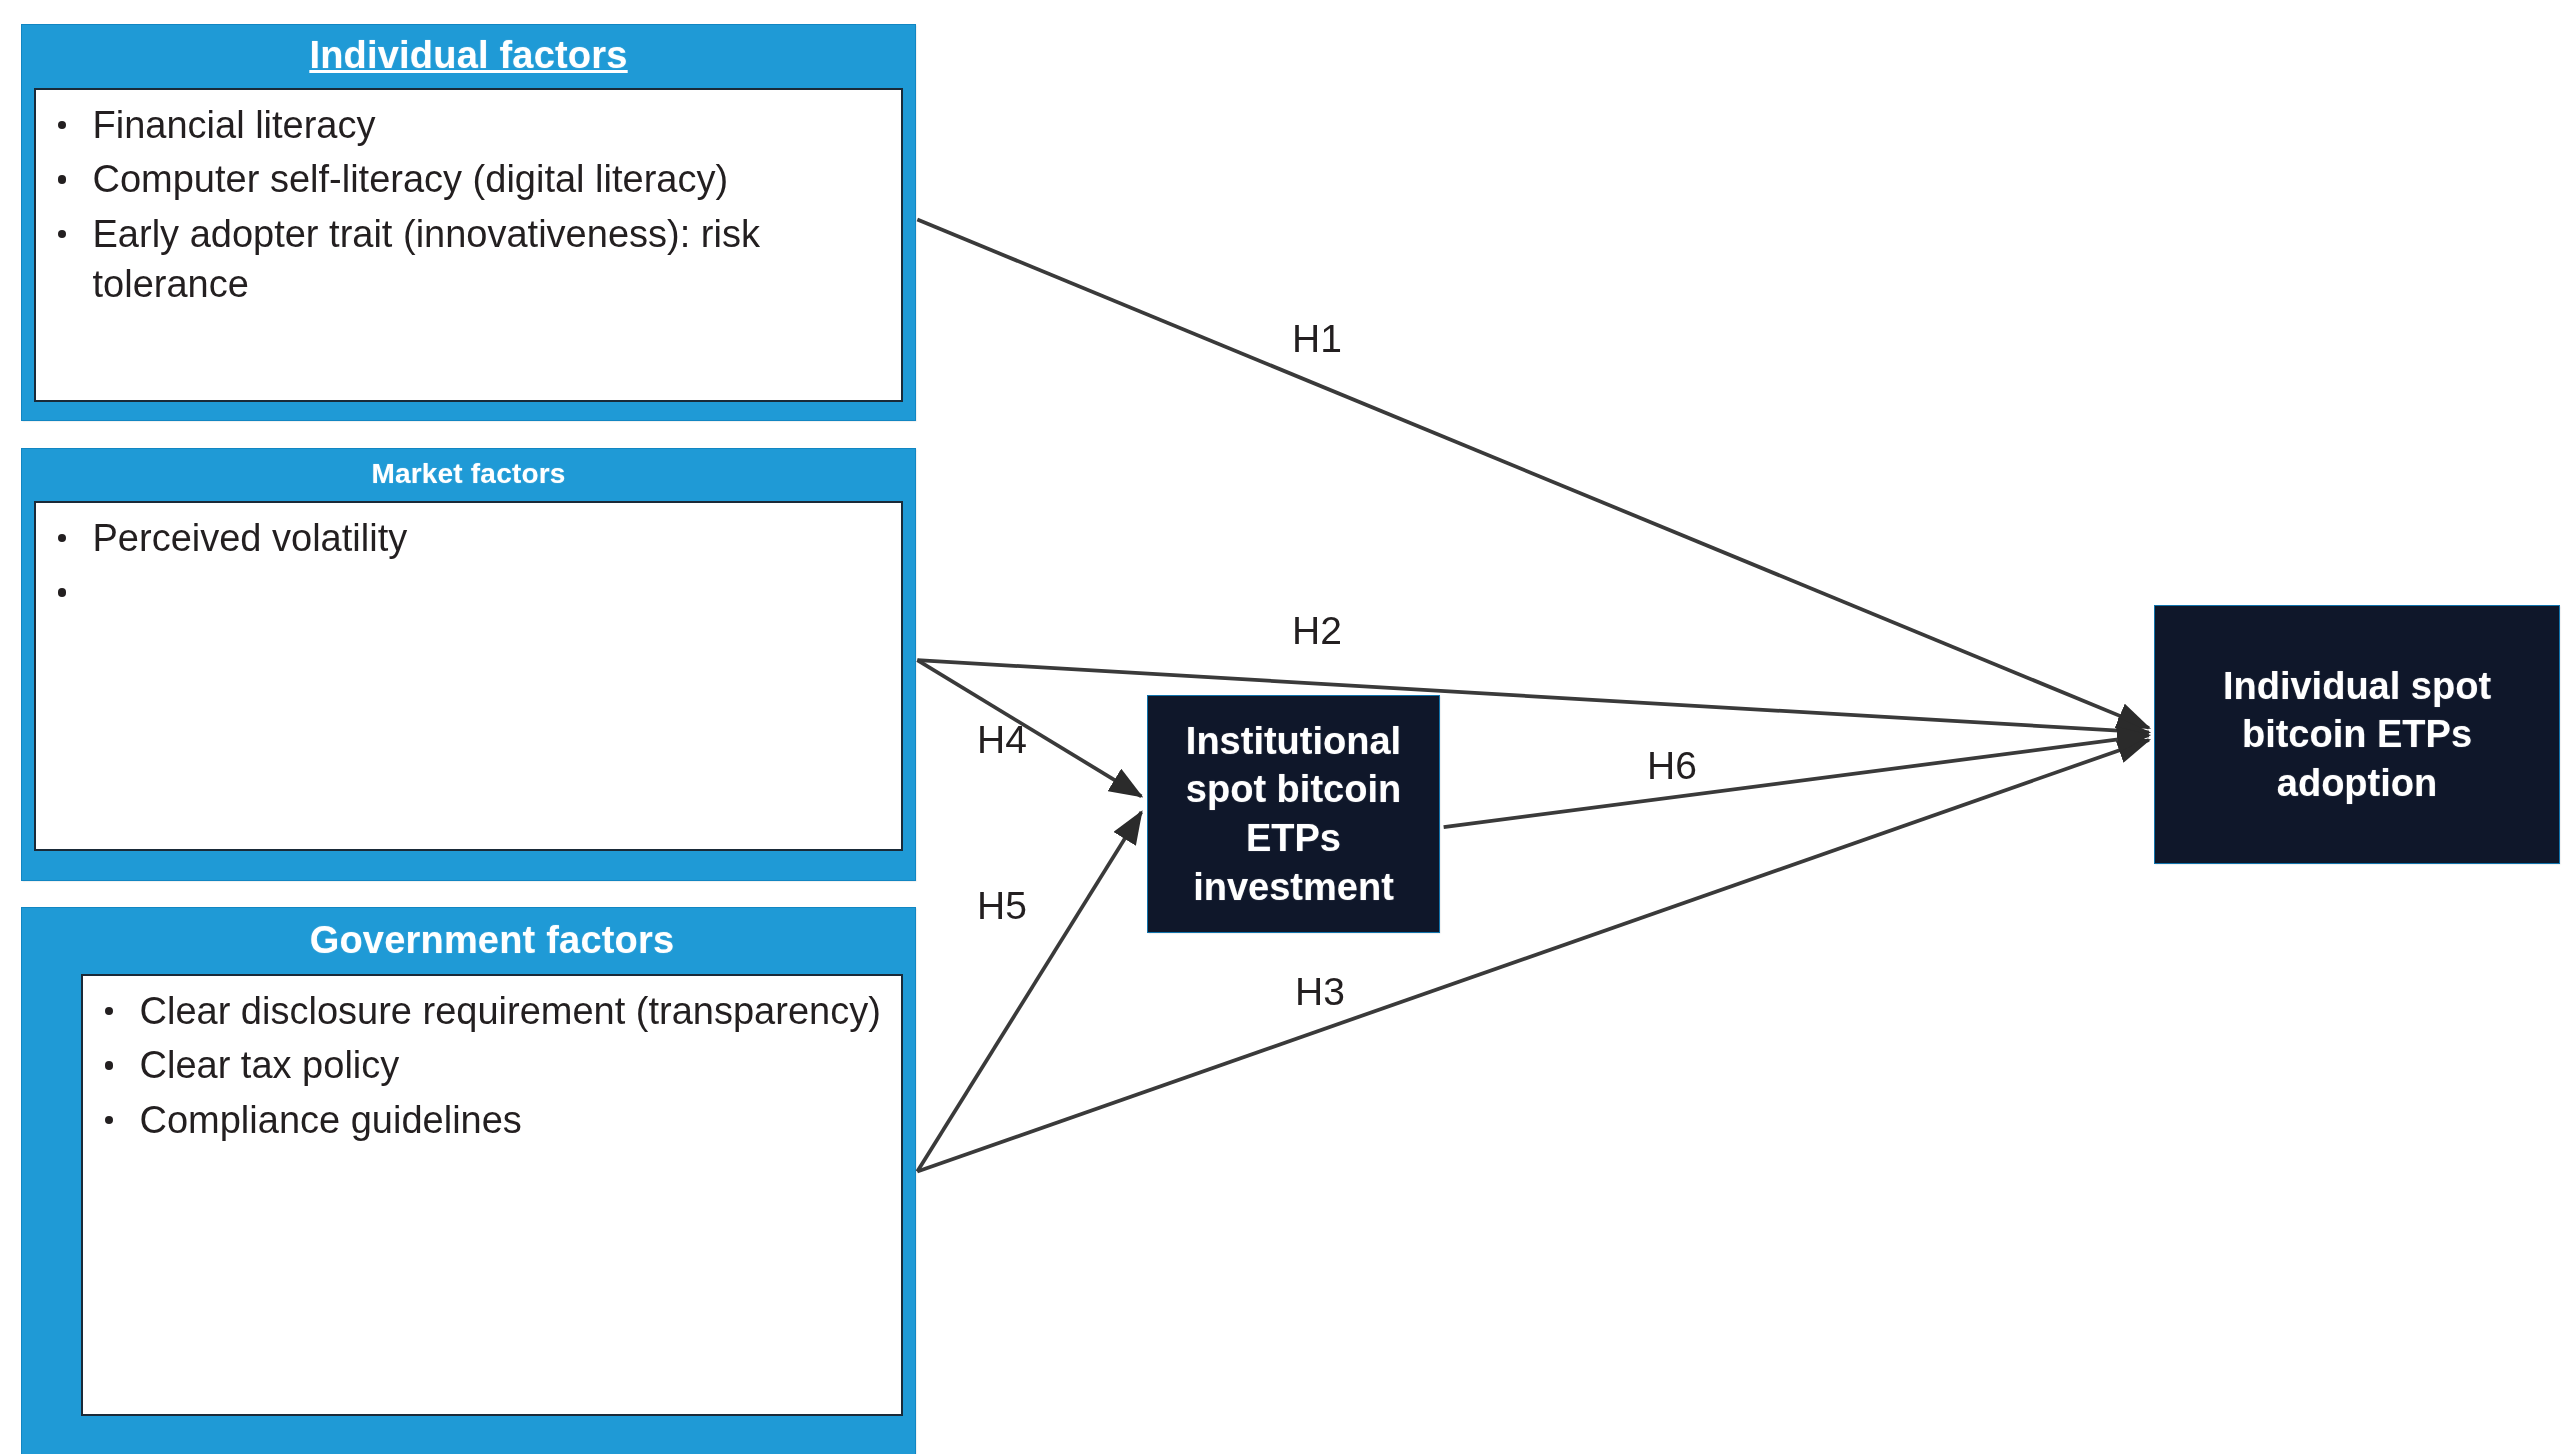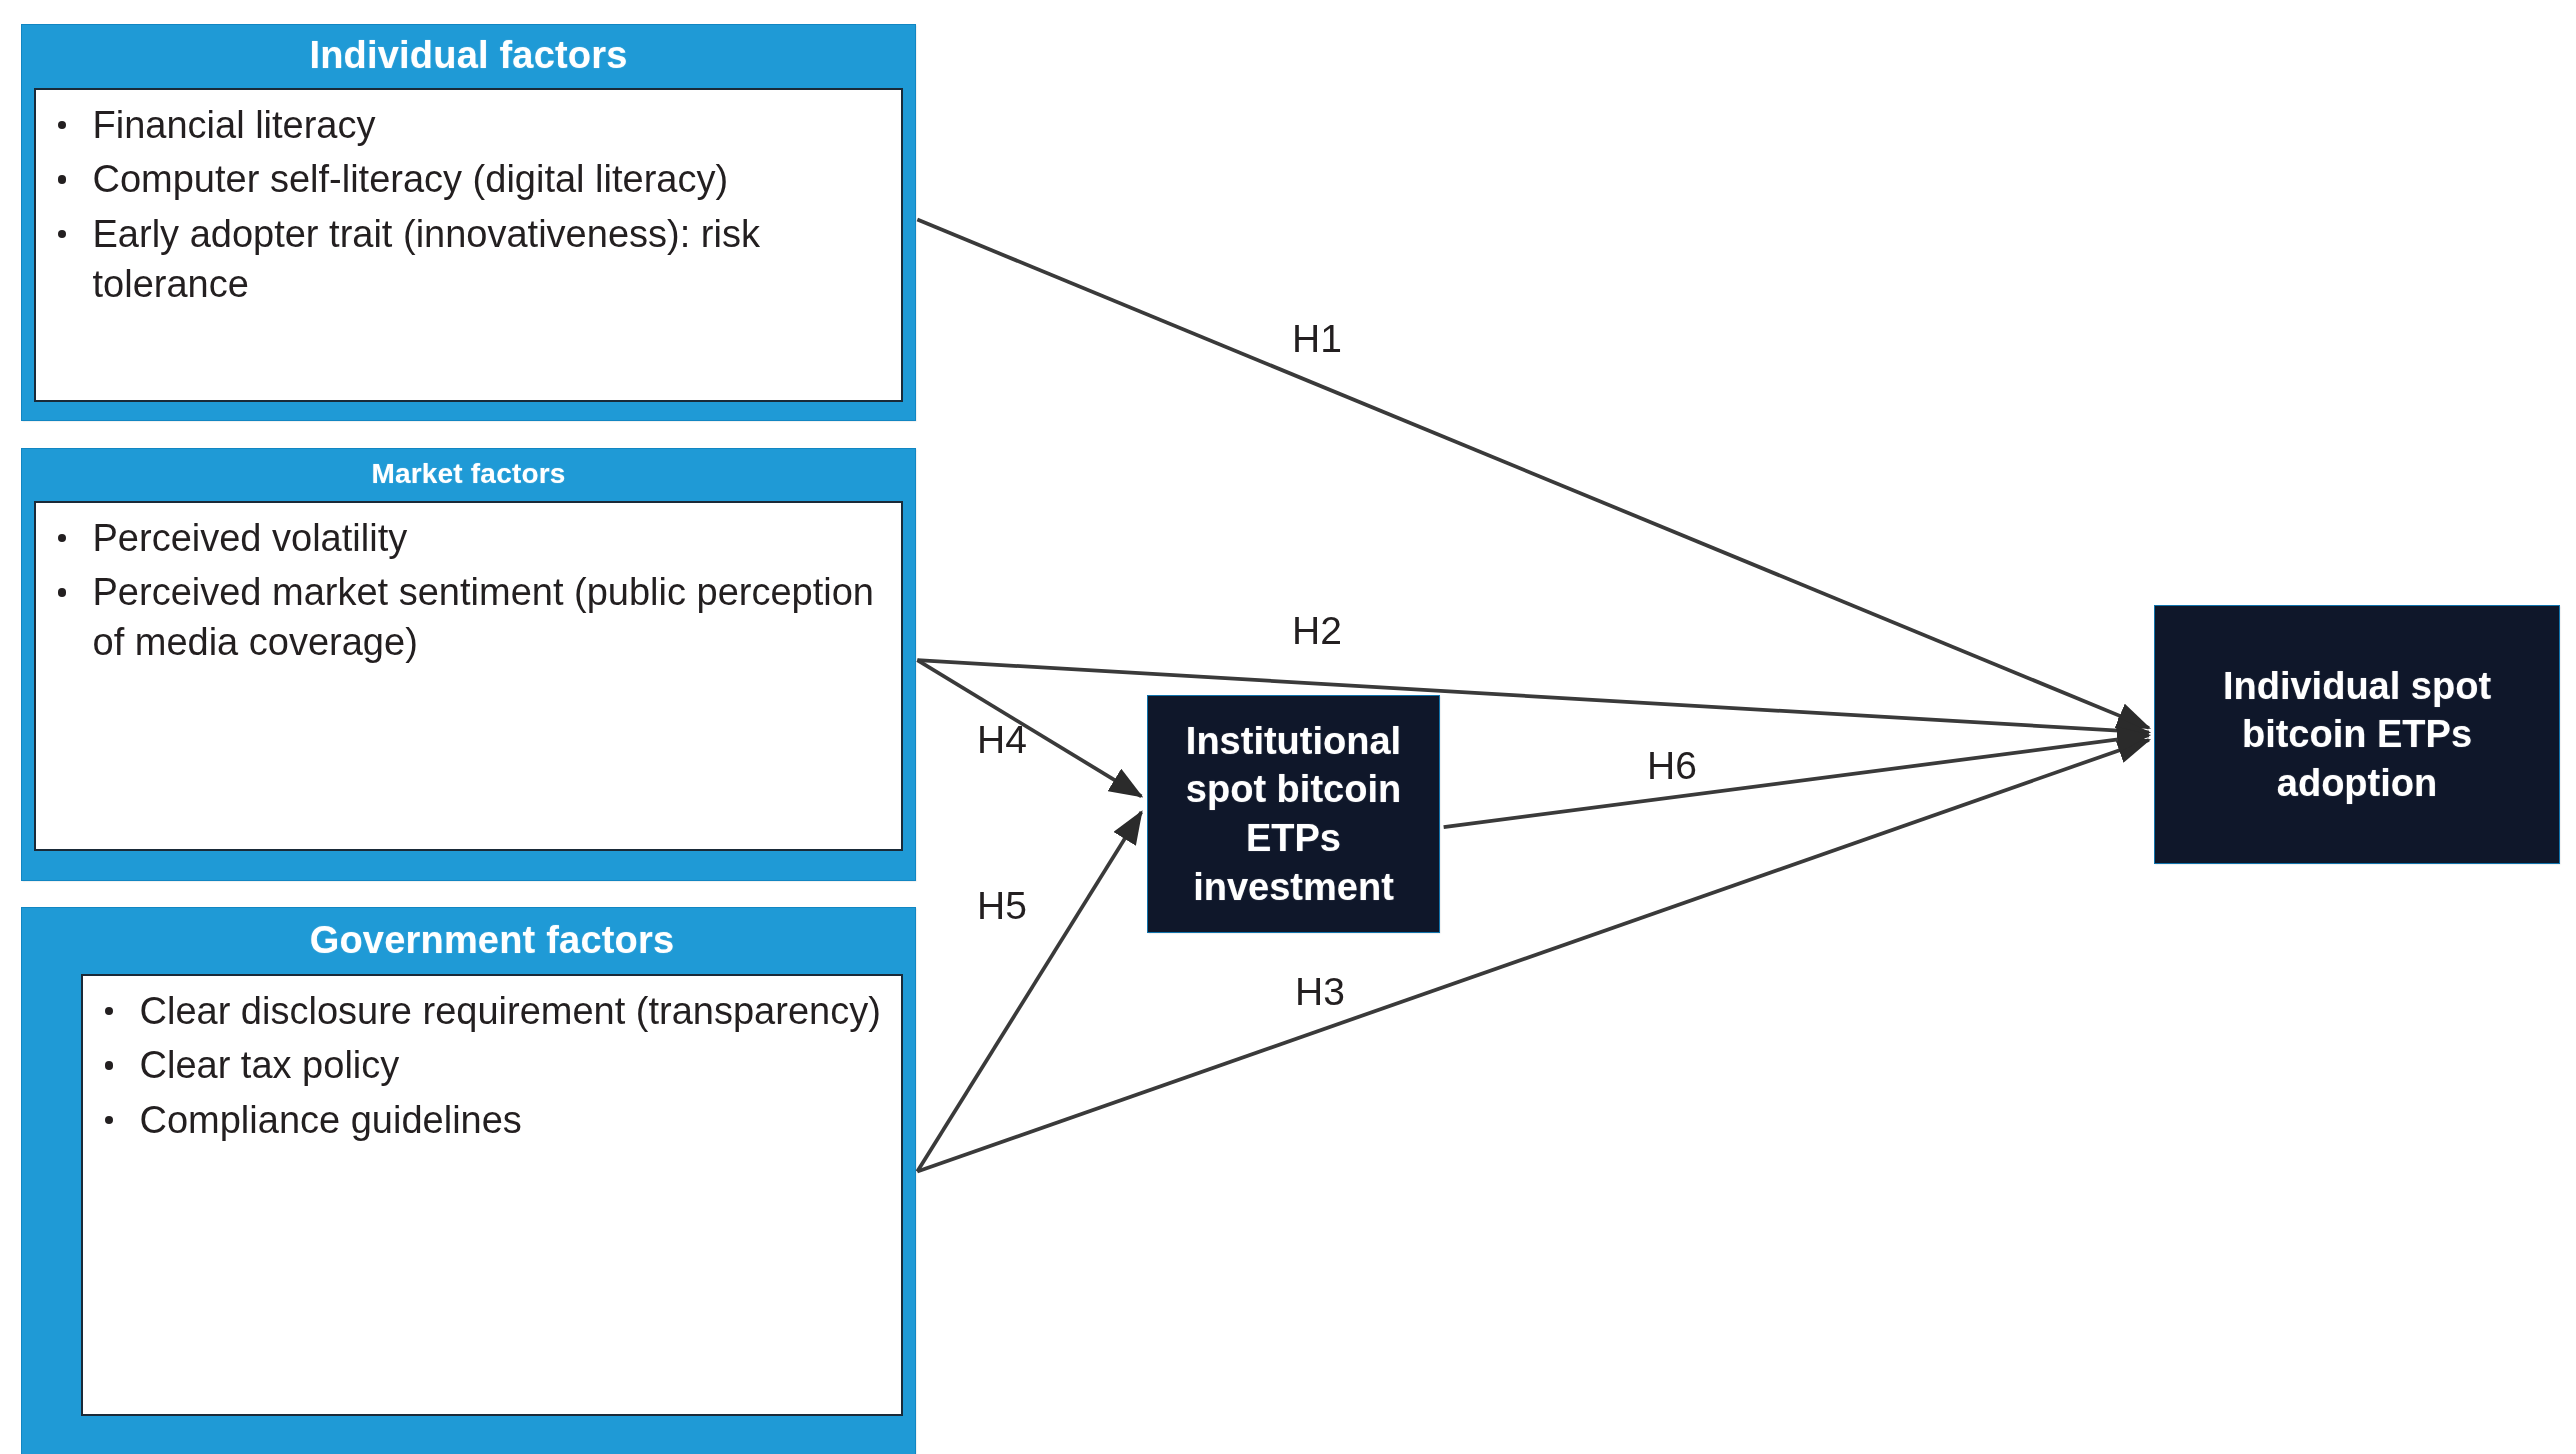--- a/index.html
+++ b/index.html
@@ -98,21 +98,21 @@
     color: #231f20;
     font-weight: normal;
     white-space: nowrap;
   }
 
   
   #panel-individual { left: 21px;  top: 24px;   width: 895px; height: 397px; }
   #panel-market     { left: 21px;  top: 448px;  width: 895px; height: 433px; }
   #panel-government { left: 21px;  top: 907px; width: 895px; height: 584px; padding-left: 47px; }
 
-  #panel-individual .panel-title { font-size: 38px; padding: 9px 0 10.5px 0; }
+  #panel-individual .panel-title { font-size: 38px; padding: 9px 0 10.5px 0; text-decoration: underline; }
   #panel-market     .panel-title { font-size: 28px; padding: 9px 0 10.5px 0; }
   #panel-government .panel-title { font-size: 38px; padding: 10.5px 0 12px 0; }
 
   #panel-individual .panel-body { height: 314px; }
   #panel-market     .panel-body { height: 350px; }
   #panel-government .panel-body { height: 442px; }
 
   #panel-individual .bullet-list li { font-size: 38px; }
   #panel-market     .bullet-list li { font-size: 38px; }
   #panel-government .bullet-list li { font-size: 38px; }
@@ -175,21 +175,20 @@
   <div class="factor-panel" id="panel-market">
     <div class="panel-title">Market factors</div>
     <div class="panel-body">
       <ul class="bullet-list">
         <li>
           <span class="bullet-dot"></span>
           <span>Perceived volatility</span>
         </li>
         <li>
           <span class="bullet-dot"></span>
-          <span>Perceived market sentiment (public perception of media coverage)</span>
         </li>
       </ul>
     </div>
   </div>
 
   <div class="factor-panel" id="panel-government">
     <div class="panel-title">Government factors</div>
     <div class="panel-body">
       <ul class="bullet-list">
         <li>

